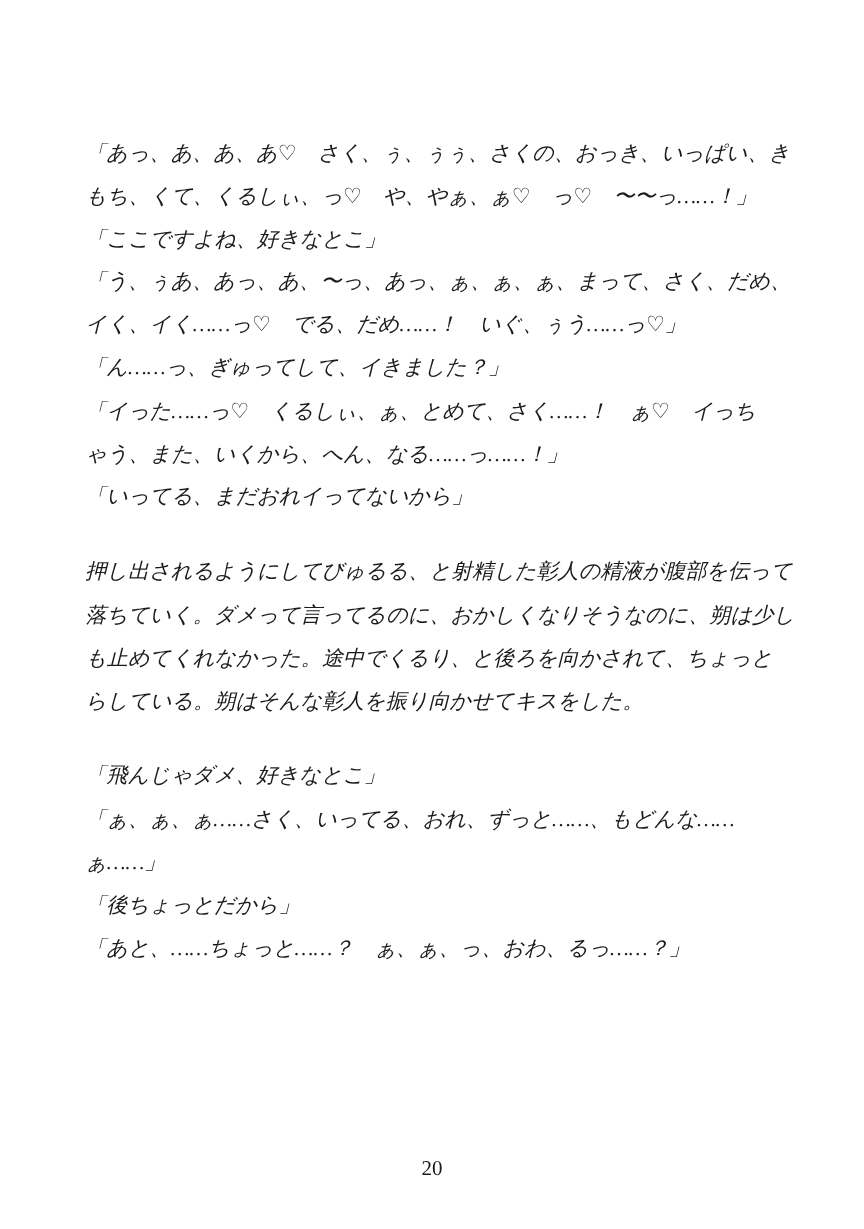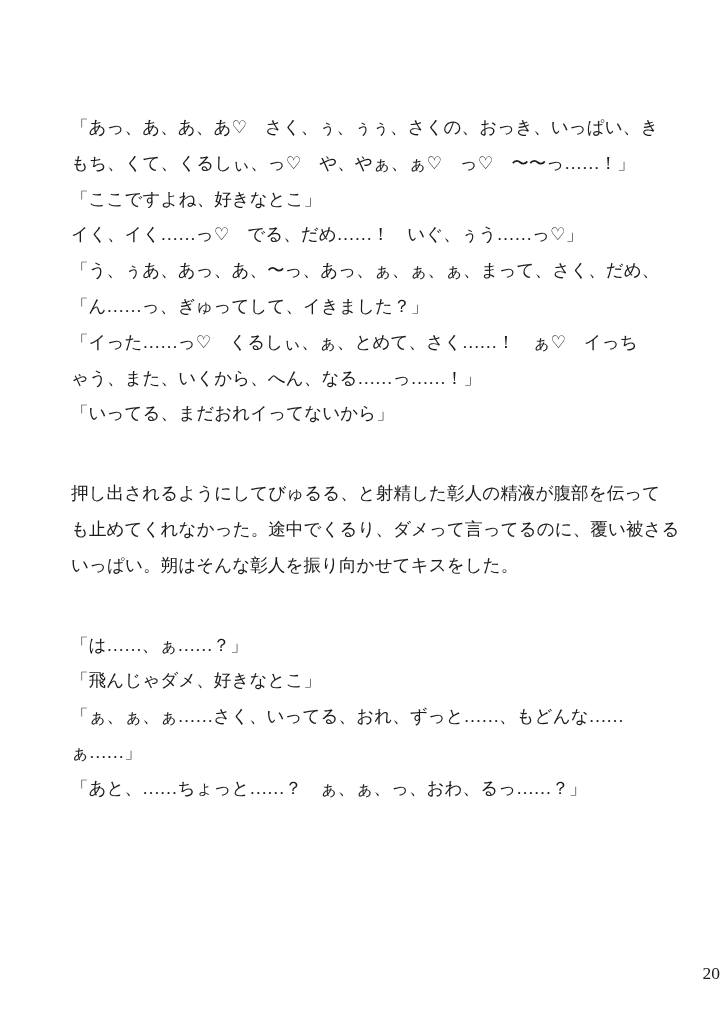--- a/index.html
+++ b/index.html
@@ -18,71 +18,73 @@
     position: relative;
     width: 720px;
     height: 1024px;
     background: #ffffff;
   }
   .text-area {
     position: absolute;
     left: 71px;
     top: 110px;
     width: 600px;
+    font-style: italic;
   }
   .block { }
   .block + .block {
-    margin-top: 44px;
+    margin-top: 27px;
   }
   .line {
     margin: 0;
     padding: 0;
     font-size: 17.6px;
     line-height: 35.8px;
     letter-spacing: 0;
     white-space: nowrap;
   }
   .footer {
     position: absolute;
     top: 961px;
     left: 0;
     width: 720px;
-    text-align: right;
+    text-align: center;
     font-size: 17.5px;
     line-height: 24px;
   }
 </style>
 </head>
 <body>
 
 <div class="page">
   <div class="text-area">
 
     <div class="block">
       <p class="line">「あっ、あ、あ、あ♡　さく、ぅ、ぅぅ、さくの、おっき、いっぱい、き</p>
       <p class="line">もち、くて、くるしぃ、っ♡　や、やぁ、ぁ♡　っ♡　〜〜っ……！」</p>
       <p class="line">「ここですよね、好きなとこ」</p>
+      <p class="line">「う、ぅあ、あっ、あ、〜っ、あっ、ぁ、ぁ、ぁ、まって、さく、だめ、</p>
       <p class="line">イく、イく……っ♡　でる、だめ……！　いぐ、ぅう……っ♡」</p>
-      <p class="line">「う、ぅあ、あっ、あ、〜っ、あっ、ぁ、ぁ、ぁ、まって、さく、だめ、</p>
       <p class="line">「ん……っ、ぎゅってして、イきました？」</p>
       <p class="line">「イった……っ♡　くるしぃ、ぁ、とめて、さく……！　ぁ♡　イっち</p>
       <p class="line">ゃう、また、いくから、へん、なる……っ……！」</p>
       <p class="line">「いってる、まだおれイってないから」</p>
     </div>
 
     <div class="block">
       <p class="line">押し出されるようにしてびゅるる、と射精した彰人の精液が腹部を伝って</p>
-      <p class="line">も止めてくれなかった。途中でくるり、ダメって言ってるのに、覆い被さる</p>
-      <p class="line">いっぱい。朔はそんな彰人を振り向かせてキスをした。</p>
+      <p class="line">落ちていく。ダメって言ってるのに、おかしくなりそうなのに、朔は少し</p>
+      <p class="line">も止めてくれなかった。途中でくるり、と後ろを向かされて、ちょっと</p>
+      <p class="line">らしている。朔はそんな彰人を振り向かせてキスをした。</p>
     </div>
 
     <div class="block">
-      <p class="line">「は……、ぁ……？」</p>
       <p class="line">「飛んじゃダメ、好きなとこ」</p>
       <p class="line">「ぁ、ぁ、ぁ……さく、いってる、おれ、ずっと……、もどんな……</p>
       <p class="line">ぁ……」</p>
+      <p class="line">「後ちょっとだから」</p>
       <p class="line">「あと、……ちょっと……？　ぁ、ぁ、っ、おわ、るっ……？」</p>
     </div>
 
   </div>
 
   <div class="footer">20</div>
 </div>
 
 </body></html>

